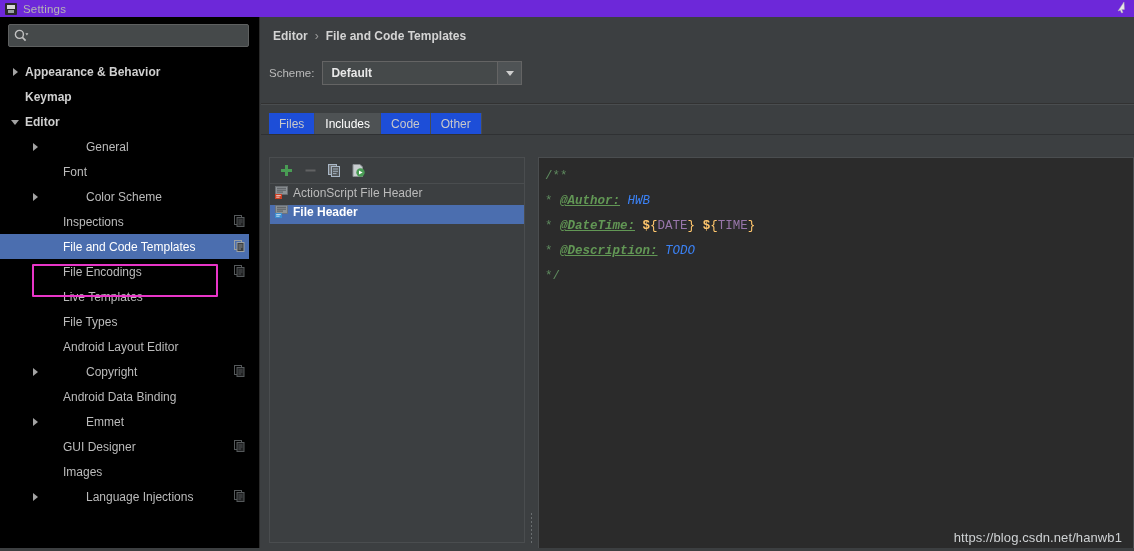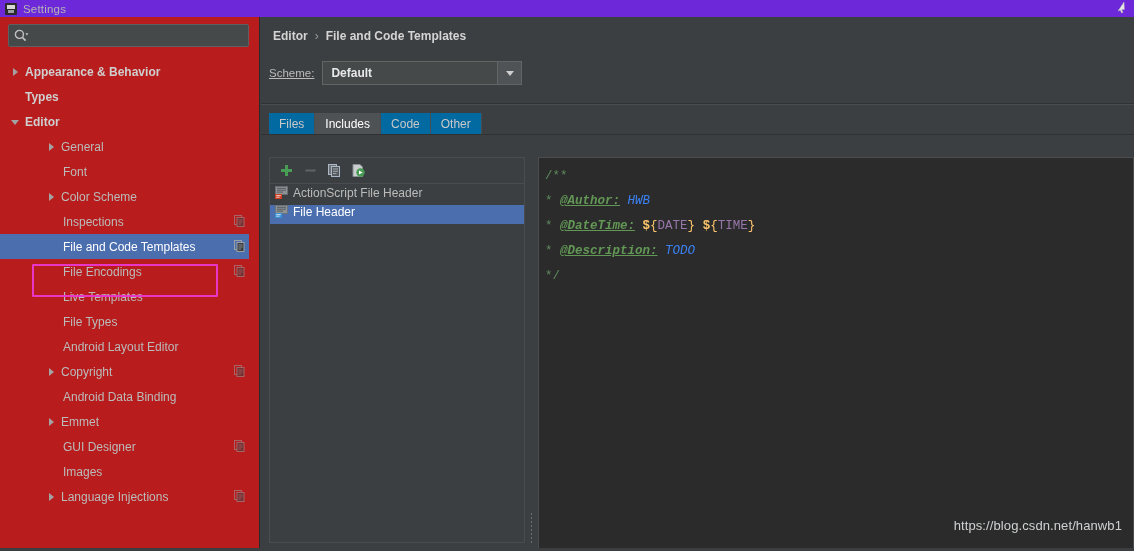--- a/index.html
+++ b/index.html
@@ -42,21 +42,21 @@
   
   .window {
     position: absolute; left: 0; top: 17px;
     width: 1134px; height: 534px;
     background: #3c3f41;
   }
 
   
   .left-panel {
     position: absolute; left: 0; top: 0; width: 260px; height: 534px;
-    background: #b91c1c;
+    background: #000000;
     border-right: 1px solid #2b2b2b;
   }
   .search-wrap { padding: 7px 10px 4px 8px; }
   .search-box {
     height: 23px; background: #45494a;
     border: 1px solid #5e6060; border-radius: 2px;
     display: flex; align-items: center; padding-left: 4px;
     position: relative;
   }
   .search-icon { width: 16px; height: 16px; flex: none; position: relative; }
@@ -94,21 +94,21 @@
   .tree-item .label { flex: none; }
   .tree-item.bold .label { font-weight: bold; color: #cfcfcf; }
   .tree-item .copy-badge {
     position: absolute; right: 4px; top: 6px;
     width: 11px; height: 12px; opacity: .55;
   }
   .tree-item.sel .copy-badge { opacity: 1; }
 
   
   .d0 { padding-left: 10px; }
-  .d1 { padding-left: 46px; }
+  .d1 { padding-left: 30px; gap: 41px; }
   .d2 { padding-left: 48px; }
 
   .highlight-box {
     position: absolute;
     left: 32px; top: 247px; width: 186px; height: 33px;
     border: 2px solid #e936c8; border-radius: 1px;
     pointer-events: none; z-index: 30;
   }
 
   
@@ -120,21 +120,21 @@
     position: absolute; left: 12px; top: 12px;
     font-size: 12px; color: #d4d4d4; font-weight: bold;
     display: flex; align-items: center; gap: 7px;
   }
   .breadcrumb .sep { color: #9a9a9a; font-weight: normal; }
 
   .scheme-row {
     position: absolute; left: 8px; top: 44px;
     display: flex; align-items: center; gap: 8px;
   }
-  .scheme-label { font-size: 11.5px; color: #bbbbbb; text-decoration: underline; }
+  .scheme-label { font-size: 11.5px; color: #bbbbbb; }
   .scheme-select {
     width: 200px; height: 24px;
     background: #45494a; border: 1px solid #646464;
     display: flex; align-items: center; position: relative;
   }
   .scheme-value {
     font-size: 12px; color: #e8e8e8; font-weight: bold;
     padding-left: 8px; flex: 1;
   }
   .scheme-arrow {
@@ -158,21 +158,21 @@
 
   
   .tabs {
     position: absolute; left: 8px; top: 94px;
     display: flex; align-items: flex-end; height: 24px;
   }
   .tab {
     height: 22px; padding: 0 10px;
     display: flex; align-items: center;
     font-size: 12px; color: #c9c9c9;
-    background: #0369a1; cursor: default;
+    background: #1d4ed8; cursor: default;
     border-right: 1px solid #4a4d4f;
   }
   .tab.active { background: #4e5254; color: #ffffff; align-items: center; }
   .tabs-underline {
     position: absolute; left: 0; right: 0; top: 117px;
     height: 1px; background: #2f3133;
   }
 
   
   .content {
@@ -193,21 +193,21 @@
     width: 22px; height: 22px;
     display: flex; align-items: center; justify-content: center;
     cursor: default;
   }
   .file-list { padding-top: 2px; }
   .file-item {
     height: 19px; display: flex; align-items: flex-start;
     padding-left: 5px; gap: 5px;
     font-size: 12px; color: #bbbbbb; cursor: default;
   }
-  .file-item.sel { background: #4b6eaf; color: #ffffff; font-weight: normal; }
+  .file-item.sel { background: #4b6eaf; color: #ffffff; font-weight: bold; }
   .file-icon { width: 13px; height: 13px; flex: none; }
 
   .splitter {
     position: absolute; left: 259px; top: 18px; width: 9px; bottom: 8px;
   }
   .splitter-dots {
     position: absolute; left: 2px; top: 355px;
     width: 4px; height: 32px;
     background-image:
       radial-gradient(#6f7375 40%, transparent 42%);
@@ -231,21 +231,21 @@
   .cm-tag {
     color: #629755; font-weight: bold; font-style: italic;
     text-decoration: underline;
   }
   .cm-val { color: #3b82f6; font-style: italic; }
   .var-dollar { color: #ffc66d; font-weight: bold; }
   .var-name { color: #9876aa; }
   .var-brace { color: #ffc66d; }
 
   .watermark {
-    position: absolute; right: 12px; bottom: 18px;
+    position: absolute; right: 12px; bottom: 6px;
     font-size: 13px; color: #cfd2d4;
     font-family: "Liberation Sans", sans-serif;
     letter-spacing: .1px;
     z-index: 20;
   }
 
   .bottom-strip {
     position: absolute; left: 0; right: 0; bottom: 0; height: 3px;
     background: #3c3f41;
   }
@@ -278,21 +278,21 @@
       </div>
     </div>
 
     <div class="tree" id="settings-tree">
         <div class="tree-item d0 bold">
           <span class="arrow right"></span>
           <span class="label">Appearance &amp; Behavior</span>
         </div>
         <div class="tree-item d0 bold">
           <span class="arrow"></span>
-          <span class="label">Types</span>
+          <span class="label">Keymap</span>
         </div>
         <div class="tree-item d0 bold">
           <span class="arrow down"></span>
           <span class="label">Editor</span>
         </div>
         <div class="tree-item d1">
           <span class="arrow right"></span>
           <span class="label">General</span>
         </div>
         <div class="tree-item d2">

